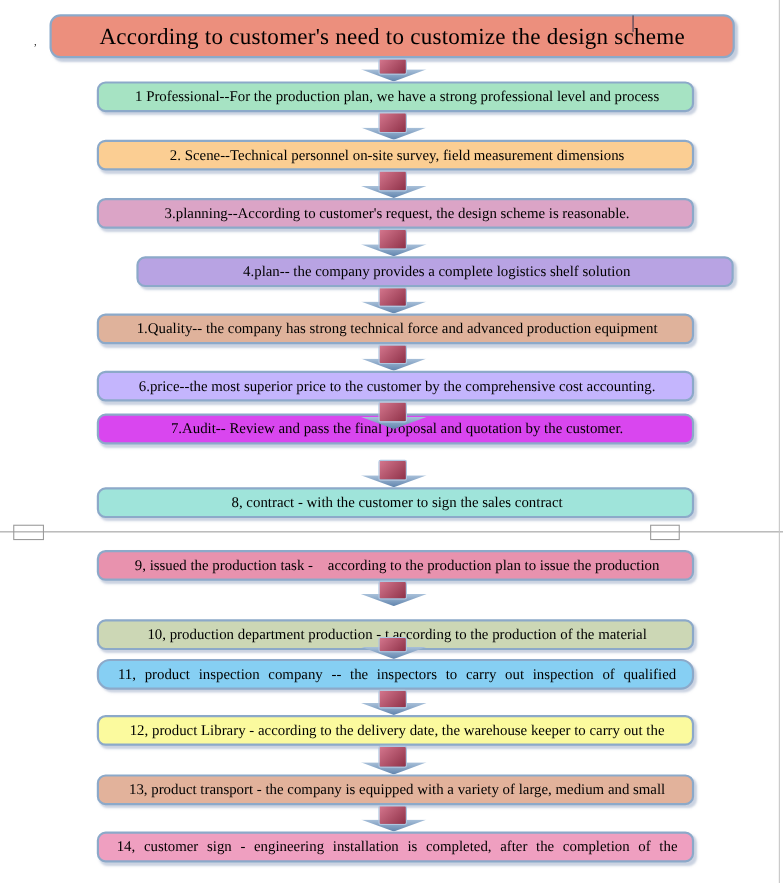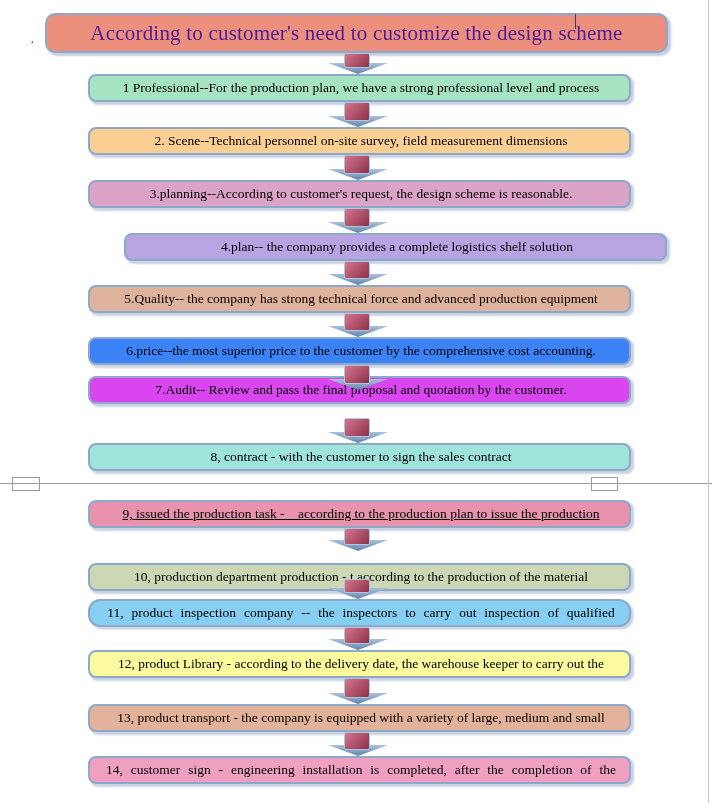--- a/index.html
+++ b/index.html
@@ -15,21 +15,21 @@
     font-size:10px;color:#222;
     font-family:"Liberation Serif", serif;
   }
   .title-box{
     position:absolute;
     left:45px;top:13px;width:619px;height:36px;
     border:2px solid #8ca9c9;border-radius:10px;
     box-shadow:2.5px 2.5px 2px rgba(150,165,195,0.55);
     text-align:center;
     line-height:36px;
-    font-size:21px;color:#4c1d95;
+    font-size:21px;color:#000000;
     letter-spacing:0.2px;
   }
   .caret{
     position:absolute;
     left:575px;top:14px;width:1px;height:15px;
     background:#3c3c54;
   }
   .step-box{
     position:absolute;
     left:88px;width:536px;height:24px;
@@ -130,25 +130,25 @@
         <div class="arrow-body" style="height: 18px; background: linear-gradient(135deg, rgb(212, 118, 141), rgb(142, 49, 72));"></div>
       </div>
       <div class="arrow" style="left: 328px; top: 732px; height: 24px;">
         <div class="arrow-head" style="background: linear-gradient(rgb(169, 193, 218), rgb(97, 132, 173));"></div>
         <div class="arrow-body" style="height: 16px; background: linear-gradient(135deg, rgb(212, 118, 141), rgb(142, 49, 72));"></div>
       </div>
       <div class="step-box" style="top: 74px; background: rgb(166, 227, 195);"><span class="step-text">1 Professional--For the production plan, we have a strong professional level and process</span></div>
       <div class="step-box" style="top: 127px; background: rgb(251, 206, 147); font-family: Liberation Serif, serif;"><span class="step-text">2. Scene--Technical personnel on-site survey, field measurement dimensions</span></div>
       <div class="step-box" style="top: 180px; background: rgb(219, 164, 198);"><span class="step-text">3.planning--According to customer's request, the design scheme is reasonable.</span></div>
       <div class="step-box" style="top: 233px; background: rgb(184, 163, 227); margin-left: 36px;"><span class="step-text">4.plan-- the company provides a complete logistics shelf solution</span></div>
-      <div class="step-box" style="top: 285px; background: rgb(223, 178, 155);"><span class="step-text">5.Quality-- the company has strong technical force and advanced production equipment</span></div>
-      <div class="step-box" style="top: 337px; background: #3b82f6;"><span class="step-text">6.price--the most superior price to the customer by the comprehensive cost accounting.</span></div>
+      <div class="step-box" style="top: 285px; background: rgb(223, 178, 155);"><span class="step-text">1.Quality-- the company has strong technical force and advanced production equipment</span></div>
+      <div class="step-box" style="top: 337px; background: #c4b5fd;"><span class="step-text">6.price--the most superior price to the customer by the comprehensive cost accounting.</span></div>
       <div class="step-box" style="top: 376px; background: #d946ef;"><span class="step-text">7.Audit-- Review and pass the final proposal and quotation by the customer.</span></div>
       <div class="step-box" style="top: 443px; background: rgb(159, 228, 218);"><span class="step-text">8, contract - with the customer to sign the sales contract</span></div>
-      <div class="step-box" style="top: 500px; background: rgb(232, 146, 174); text-decoration: underline;"><span class="step-text">9, issued the production task -    according to the production plan to issue the production</span></div>
+      <div class="step-box" style="top: 500px; background: rgb(232, 146, 174);"><span class="step-text">9, issued the production task -    according to the production plan to issue the production</span></div>
       <div class="step-box" style="top: 563px; background: rgb(204, 215, 181);"><span class="step-text">10, production department production - t according to the production of the material</span></div>
       <div class="step-box" style="top: 599px; background: rgb(134, 207, 243); border-radius: 12px;"><span class="step-text justified">11, product inspection company -- the inspectors to carry out inspection of qualified</span></div>
       <div class="step-box" style="top: 650px; background: rgb(251, 250, 158);"><span class="step-text">12, product Library - according to the delivery date, the warehouse keeper to carry out the</span></div>
       <div class="step-box" style="top: 704px; background: rgb(226, 178, 155);"><span class="step-text">13, product transport - the company is equipped with a variety of large, medium and small</span></div>
       <div class="step-box" style="top: 756px; background: rgb(239, 159, 192);"><span class="step-text justified">14, customer sign - engineering installation is completed, after the completion of the</span></div>
     </div>
 
   <div class="page-break-line" style="top:483px"></div>
   <div class="break-bracket" style="left:12px;top:477px;width:26px"></div>
   <div class="break-bracket" style="left:591px;top:477px;width:25px"></div>

